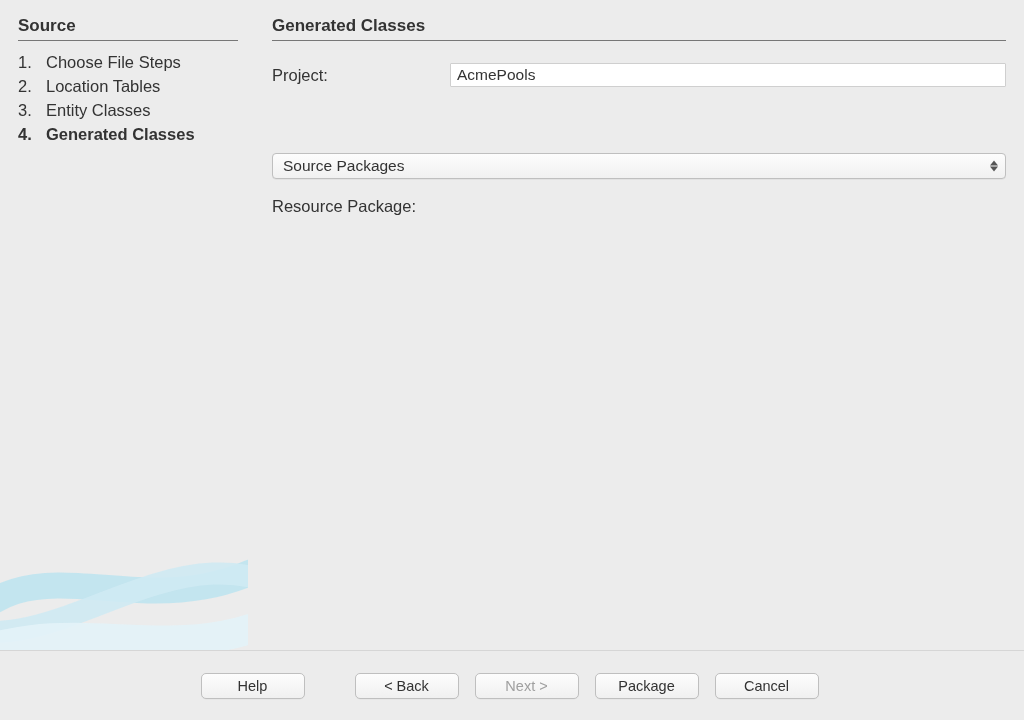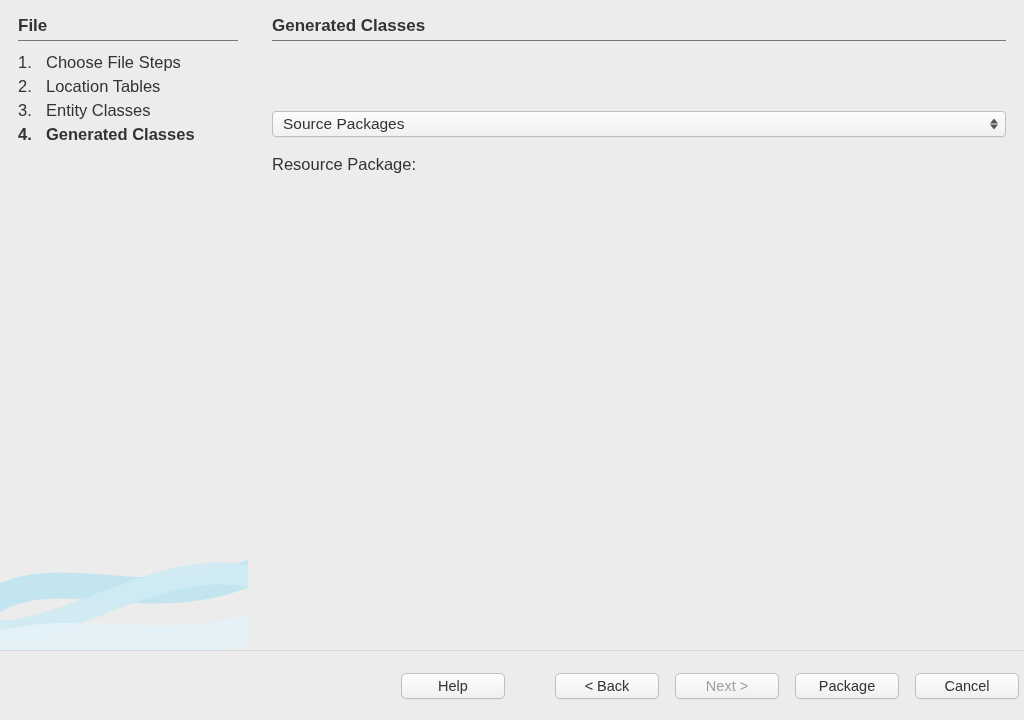--- a/index.html
+++ b/index.html
@@ -164,21 +164,21 @@
     background: linear-gradient(#fdfdfd, #ededed);
     display: flex; align-items: center; justify-content: center;
   }
   .combo-btn .down {
     width: 0; height: 0; border-left: 4px solid transparent; border-right: 4px solid transparent;
     border-top: 5px solid #555;
   }
   .footer {
     height: 70px;
     border-top: 1px solid #d6d6d6;
-    display: flex; align-items: center; justify-content: flex-end;
+    display: flex; align-items: center; justify-content: center;
     gap: 16px;
     padding-right: 5px;
     background: #ececec;
   }
   .footer .spacer-after-help { width: 18px; }
   .btn {
     min-width: 104px;
     height: 26px;
     border: 1px solid #bfbfbf;
     border-radius: 5px;
@@ -195,21 +195,21 @@
 </head>
 <body>
 
 <div class="window">
 
 
   <div class="content">
 
     <div class="sidebar">
       <div class="sidebar-inner">
-        <div class="steps-heading">File</div>
+        <div class="steps-heading">Source</div>
         <ol class="steps-list">
           <li>
             <span class="num">1.</span>
             <span>Choose File Steps</span>
           </li>
           <li>
             <span class="num">2.</span>
             <span>Location Tables</span>
           </li>
           <li>
@@ -225,20 +225,26 @@
       <svg class="sidebar-deco" viewBox="0 0 360 200" preserveAspectRatio="none">
         <path d="M -20 190 C 70 30, 190 200, 360 60" stroke="#bfe4ef" stroke-width="26" fill="none" opacity="0.9"></path>
         <path d="M -20 150 C 100 210, 230 20, 370 150" stroke="#cfeaf3" stroke-width="22" fill="none" opacity="0.9"></path>
         <path d="M -20 200 C 120 120, 230 230, 380 110" stroke="#e3f3f8" stroke-width="30" fill="none" opacity="0.9"></path>
       </svg>
     </div>
 
     <div class="main">
       <div class="main-heading">Generated Classes</div>
 
+      <div class="form-row">
+        <div class="form-label">Project:</div>
+        <div class="form-control">
+          <input class="text-input" type="text" readonly="" value="AcmePools" style="">
+        </div>
+      </div>
 
       <div class="form-row">
         <div class="form-control">
           <div class="select-wrap">
             <div class="select-box">
               <span>Source Packages</span>
             </div>
             <div class="select-arrows">
               <div class="arr up"></div>
               <div class="arr down"></div>

